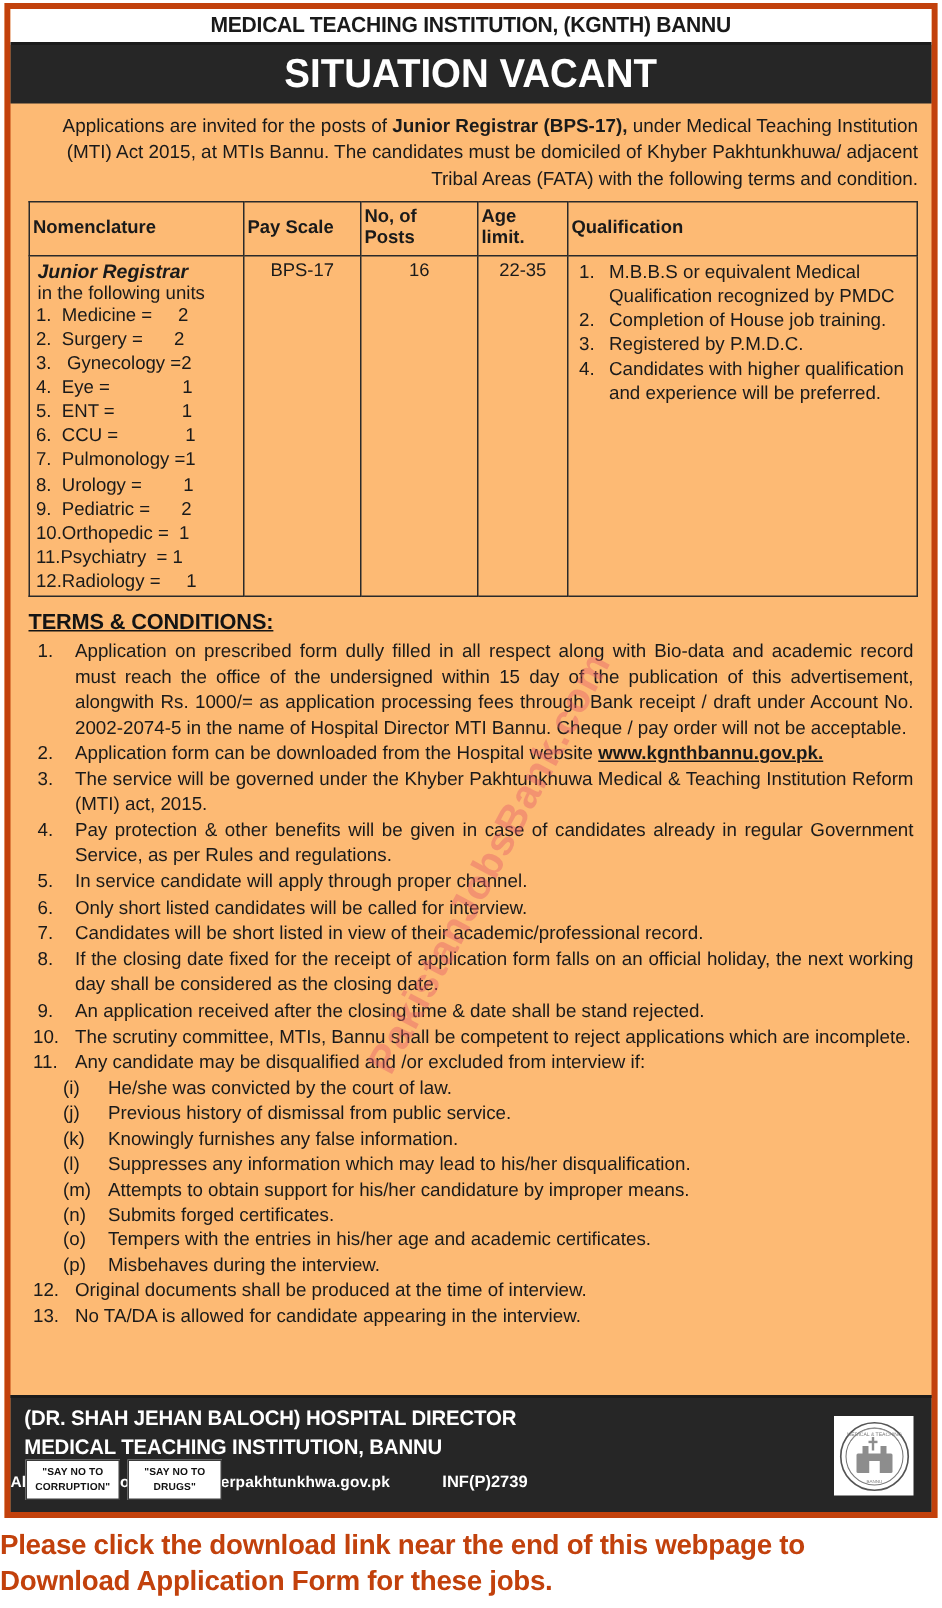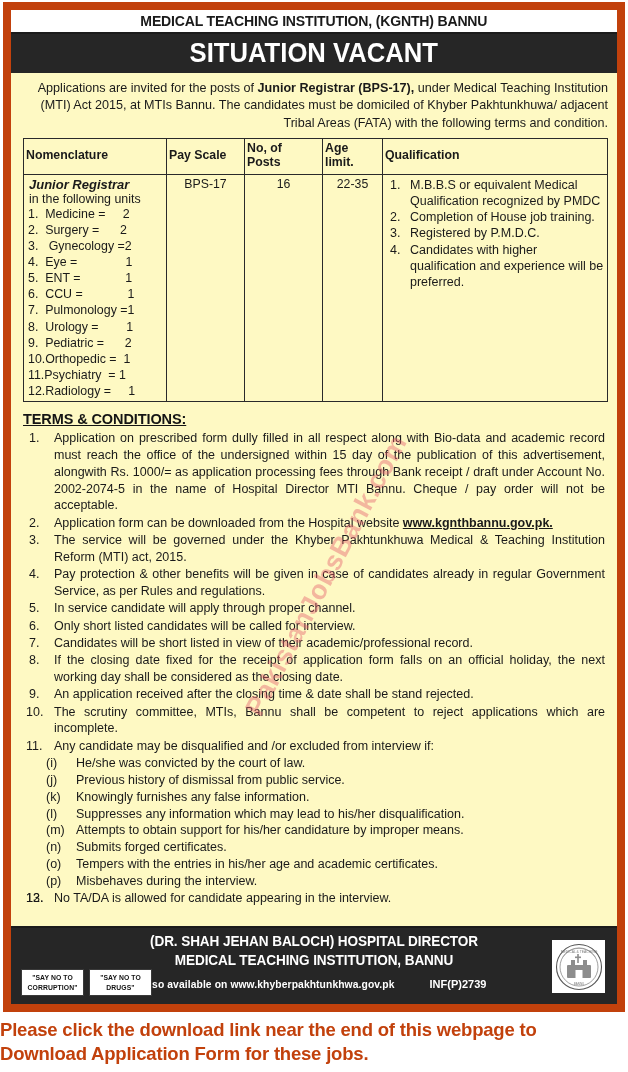--- a/index.html
+++ b/index.html
@@ -17,22 +17,22 @@
     background: #ffffff;
     overflow: hidden;
   }
 
   
   .ad-frame {
     position: absolute;
     left: 3px; top: 2px;
     width: 622px;
     height: 1010px;
-    border: 8px solid #c2410c;
-    background: #fef9c3;
+    border: 4px solid #c2410c;
+    background: #fdba74;
   }
 
   
   .org-bar {
     height: 24px;
     border-bottom: 2px solid #1b1b1b;
     display: flex;
     align-items: center;
     justify-content: center;
     background: #ffffff;
@@ -191,21 +191,20 @@
     position: absolute;
     left: 0; right: 0; bottom: 0;
     height: 78px;
     background: #262626;
     border-top: 2px solid #1b1b1b;
     overflow: hidden;
   }
   .footer-center {
     position: absolute;
     left: 0; right: 0; top: 4px;
-    text-align: center;
     color: #ffffff;
   }
   .f-line1 {
     font-size: 14px;
     font-weight: bold;
     letter-spacing: -0.1px;
     transform: scaleX(0.97);
     line-height: 1.35;
   }
   .f-line2 {
@@ -387,21 +386,21 @@
         <li><span class="sn">(j)</span><span>Previous history of dismissal from public service.</span></li>
         <li><span class="sn">(k)</span><span>Knowingly furnishes any false information.</span></li>
         <li><span class="sn">(l)</span><span>Suppresses any information which may lead to his/her disqualification.</span></li>
         <li><span class="sn">(m)</span><span>Attempts to obtain support for his/her candidature by improper means.</span></li>
         <li><span class="sn">(n)</span><span>Submits forged certificates.</span></li>
         <li><span class="sn">(o)</span><span>Tempers with the entries in his/her age and academic certificates.</span></li>
         <li><span class="sn">(p)</span><span>Misbehaves during the interview.</span></li>
       </ol>
 
     <ol class="terms" id="terms-tail">
-        <li class="n12"><span class="num">12.</span></li>
+        <li class="n12"><span class="num">12.</span><span>Original documents shall be produced at the time of interview.</span></li>
         <li class="n13"><span class="num">13.</span><span>No TA/DA is allowed for candidate appearing in the interview.</span></li>
       </ol>
 
     <div class="footer">
       <div class="footer-center">
         <div class="f-line1">(DR. SHAH JEHAN BALOCH) HOSPITAL DIRECTOR</div>
         <div class="f-line2">MEDICAL TEACHING INSTITUTION, BANNU</div>
         <div class="f-line3">
           <span>Also available on www.khyberpakhtunkhwa.gov.pk</span>
           <span class="f-inf">INF(P)2739</span>

